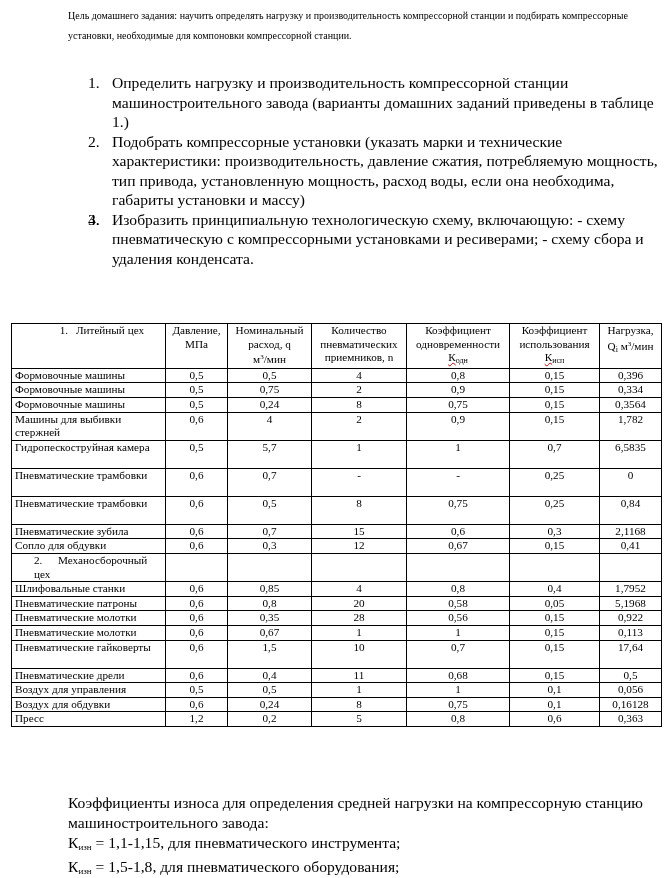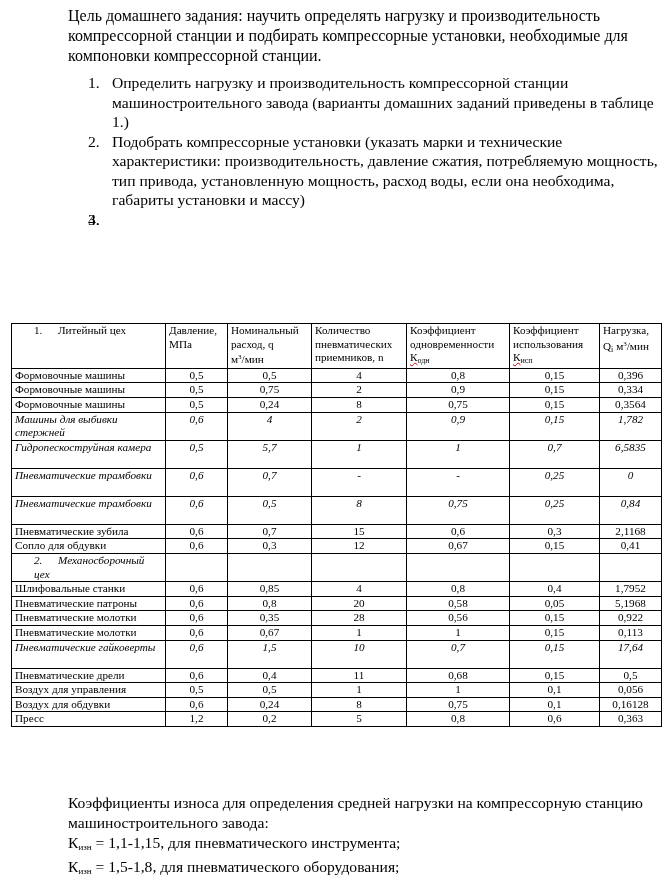--- a/index.html
+++ b/index.html
@@ -3,63 +3,63 @@
 <meta charset="utf-8">
 <style>
   html, body { margin: 0; padding: 0; background: #ffffff; }
   body {
     width: 665px; height: 878px; overflow: hidden; position: relative;
     font-family: "Liberation Serif", "DejaVu Serif", serif;
     color: #000;
   }
   .intro {
     position: absolute; left: 68px; top: 6px; width: 590px;
-    font-size: 16px; line-height: 20px;
+    font-size: 10px; line-height: 20px;
   }
   .tasks {
     position: absolute; left: 88px; top: 73px; width: 570px;
     margin: 0; padding: 0; list-style: none;
     font-size: 15.6px; line-height: 19.5px;
   }
   .tasks li { position: relative; padding-left: 24px; }
   .tasks li .num { position: absolute; left: 0; top: 0; }
   table.data {
     position: absolute; left: 11px; top: 323px; width: 650px;
     border-collapse: collapse; table-layout: fixed;
     font-size: 11.2px; line-height: 13.6px;
   }
   table.data td {
     border: 1px solid #000; padding: 0 3px; vertical-align: top;
     overflow: hidden; white-space: normal;
   }
   table.data td.c { text-align: center; }
-  table.data tr.head td { height: 42px; }
+  table.data tr.head td { height: 42px; text-align: center; }
   table.data tr.r1 td { height: 13px; }
-  table.data tr.r2 td { height: 27px; font-style: italic; }
+  table.data tr.r2 td { height: 27px; }
   .section-cell { padding-left: 22px !important; }
   .section-cell .snum { display: inline-block; width: 24px; }
   .sub { font-size: 8px; vertical-align: -2px; }
   .sup { font-size: 7px; vertical-align: 4px; }
   .squig { text-decoration: underline wavy #c00000; text-decoration-thickness: 1px; margin-top: 8px; }
   .notes {
     position: absolute; left: 68px; top: 793px; width: 590px;
     font-size: 15.6px; line-height: 20px;
   }
   .notes .ksub { font-size: 9px; vertical-align: -2px; text-align: center; }
 </style>
 </head>
 <body>
 
 <div class="intro">Цель домашнего задания: научить определять нагрузку и производительность компрессорной станции и подбирать компрессорные установки, необходимые для компоновки компрессорной станции.</div>
 
 <ol class="tasks">
   <li><span class="num">1.</span><span>Определить нагрузку и производительность компрессорной станции машиностроительного завода (варианты домашних заданий приведены в таблице 1.)</span></li>
   <li><span class="num">2.</span><span>Подобрать компрессорные установки (указать марки и технические характеристики: производительность, давление сжатия, потребляемую мощность, тип привода, установленную мощность, расход воды, если она необходима, габариты установки и массу)</span></li>
   <li><span class="num">3.</span></li>
-  <li><span class="num">4.</span></li>
+  <li><span class="num">4.</span><span>Изобразить принципиальную технологическую схему, включающую: - схему пневматическую с компрессорными установками и ресиверами; - схему сбора и удаления конденсата.</span></li>
 </ol>
 
 <table class="data">
   <colgroup>
     <col style="width:154px">
       <col style="width:62px">
       <col style="width:84px">
       <col style="width:95px">
       <col style="width:103px">
       <col style="width:90px">

